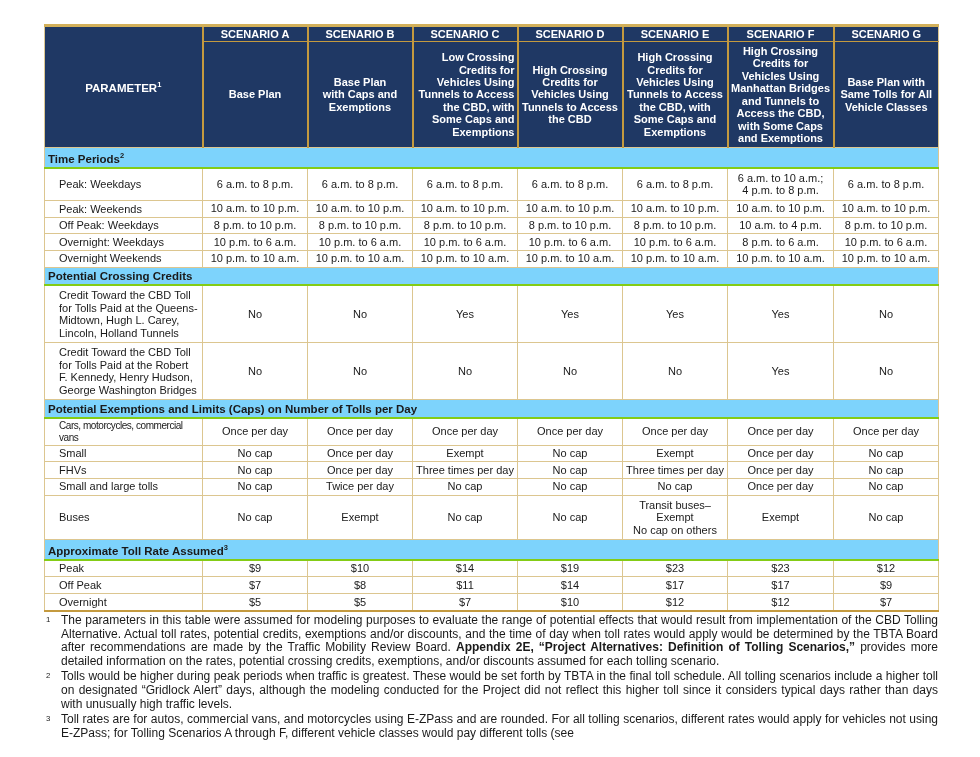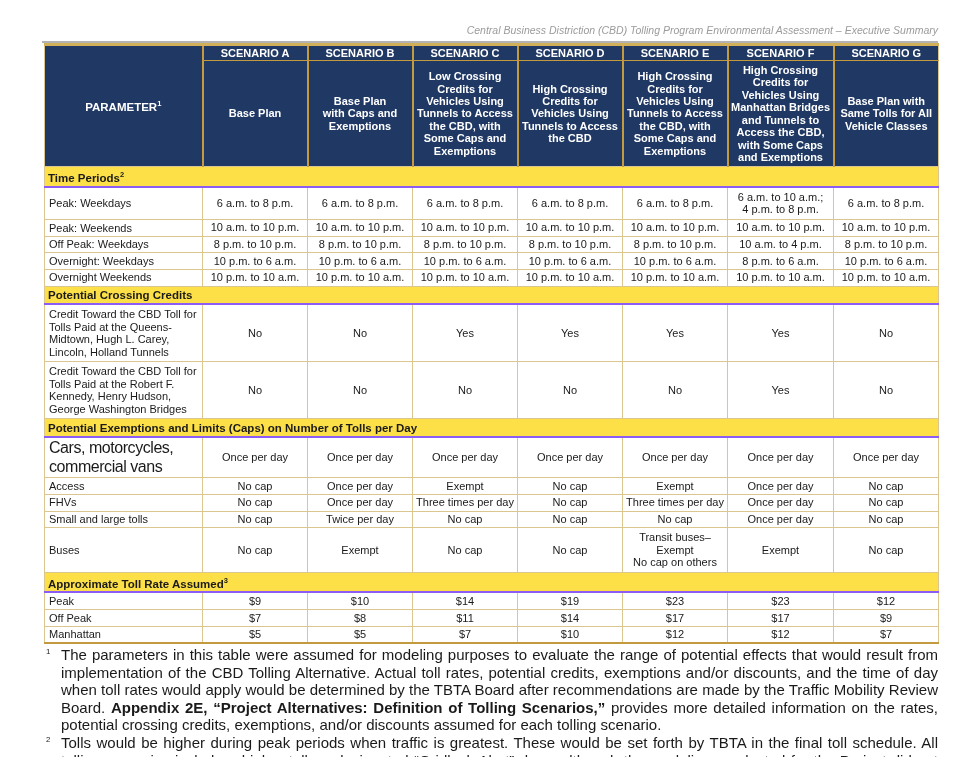--- a/index.html
+++ b/index.html
@@ -64,63 +64,60 @@
     padding: 2px;
     margin-top: 34px;
   }
   thead sup { font-size: 7.5px; vertical-align: super; }
 
   tbody td { font-size: 11px; vertical-align: middle; }
   tr.section-row td {
     font-weight: bold;
     font-size: 11.5px;
     padding: 2.5px 2px 2px 3px;
-    border-bottom: 2px solid #8b5cf6;
+    border-bottom: 2px solid #84cc16;
     border-top: 1px solid #dcc690;
-    background: #fde047;
+    background: #7dd3fc;
   }
   tr.data-row td {
     border-left: 1px solid #dcc690;
     border-bottom: 1px solid #dcc690;
     padding: 1.5px 3px;
   }
-  tr.data-row td:first-child { border-left: 0; text-align: left; padding-left: 4px; line-height: 1.14; }
+  tr.data-row td:first-child { border-left: 0; text-align: left; padding-left: 14px; line-height: 1.14; }
   tr.data-row td.val { text-align: center; white-space: pre-line; line-height: 1.15; }
   tr.data-row.condensed td:first-child {
-    font-size: 16px;
+    font-size: 10px;
     letter-spacing: -0.45px;
   }
   tr.tall td { padding-top: 3px; padding-bottom: 3px; }
   tbody sup { font-size: 7.5px; vertical-align: super; }
 
   
   .footnotes { margin: 2px 0 0 2px; }
   .footnote { display: flex; margin-top: 1px; }
   .fn-num {
     flex: 0 0 17px;
     font-size: 7.8px;
     padding-top: 1px;
     padding-left: 2px;
   }
   .fn-text {
     flex: 1;
-    font-size: 15px;
+    font-size: 12px;
     line-height: 1.16;
     text-align: justify;
   }
   .fn-text b { font-weight: bold; }
 </style>
 </head>
 <body>
 
 <div class="page">
 
-  <div class="page-header">
-    <span>Central Business Distriction (CBD) Tolling Program Environmental Assessment – Executive Summary</span>
-  </div>
 
 
   <table class="toll-table">
     <colgroup>
       <col style="width:158px">
       <col style="width:105px">
         <col style="width:105px">
         <col style="width:105px">
         <col style="width:105px">
         <col style="width:105px">
@@ -136,21 +133,21 @@
           <th class="scenario-name">SCENARIO D</th>
           <th class="scenario-name">SCENARIO E</th>
           <th class="scenario-name">SCENARIO F</th>
           <th class="scenario-name">SCENARIO G</th>
         </tr>
       <tr id="scenario-desc-row">
           <th class="scenario-desc" style="white-space: pre-line;">Base Plan</th>
           <th class="scenario-desc" style="white-space: pre-line;">Base Plan
 with Caps and
 Exemptions</th>
-          <th class="scenario-desc" style="white-space: pre-line;">Low Crossing Credits for Vehicles Using Tunnels to Access the CBD, with Some Caps and Exemptions</th>
+          <th class="scenario-desc" style="white-space: pre-line; text-align: right;">Low Crossing Credits for Vehicles Using Tunnels to Access the CBD, with Some Caps and Exemptions</th>
           <th class="scenario-desc" style="white-space: pre-line;">High Crossing Credits for Vehicles Using Tunnels to Access the CBD</th>
           <th class="scenario-desc" style="white-space: pre-line;">High Crossing Credits for Vehicles Using Tunnels to Access the CBD, with Some Caps and Exemptions</th>
           <th class="scenario-desc" style="white-space: pre-line;">High Crossing Credits for Vehicles Using Manhattan Bridges and Tunnels to Access the CBD, with Some Caps and Exemptions</th>
           <th class="scenario-desc" style="white-space: pre-line; text-align: center;">Base Plan with Same Tolls for All Vehicle Classes</th>
         </tr>
     </thead>
     <tbody id="table-body">
         <tr class="section-row">
           <td colspan="8"><span>Time Periods</span><sup>2</sup></td>
         </tr>
@@ -235,21 +232,21 @@
           <td>Cars, motorcycles, commercial vans</td>
           <td class="val">Once per day</td>
           <td class="val">Once per day</td>
           <td class="val">Once per day</td>
           <td class="val">Once per day</td>
           <td class="val">Once per day</td>
           <td class="val">Once per day</td>
           <td class="val">Once per day</td>
         </tr>
         <tr class="data-row">
-          <td>Access</td>
+          <td>Small</td>
           <td class="val">No cap</td>
           <td class="val">Once per day</td>
           <td class="val">Exempt</td>
           <td class="val">No cap</td>
           <td class="val">Exempt</td>
           <td class="val">Once per day</td>
           <td class="val">No cap</td>
         </tr>
         <tr class="data-row">
           <td>FHVs</td>
@@ -299,21 +296,21 @@
           <td>Off Peak</td>
           <td class="val">$7</td>
           <td class="val">$8</td>
           <td class="val">$11</td>
           <td class="val">$14</td>
           <td class="val">$17</td>
           <td class="val">$17</td>
           <td class="val">$9</td>
         </tr>
         <tr class="data-row">
-          <td>Manhattan</td>
+          <td>Overnight</td>
           <td class="val">$5</td>
           <td class="val">$5</td>
           <td class="val">$7</td>
           <td class="val">$10</td>
           <td class="val">$12</td>
           <td class="val">$12</td>
           <td class="val">$7</td>
         </tr>
       </tbody>
   </table>

